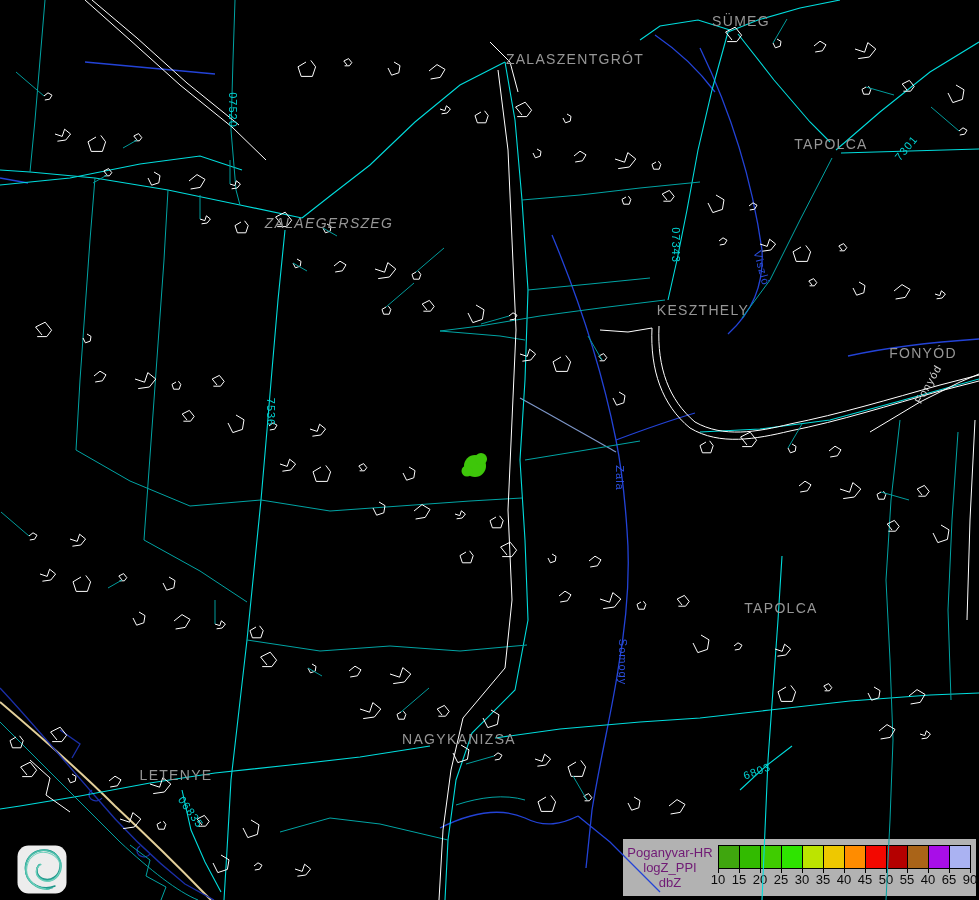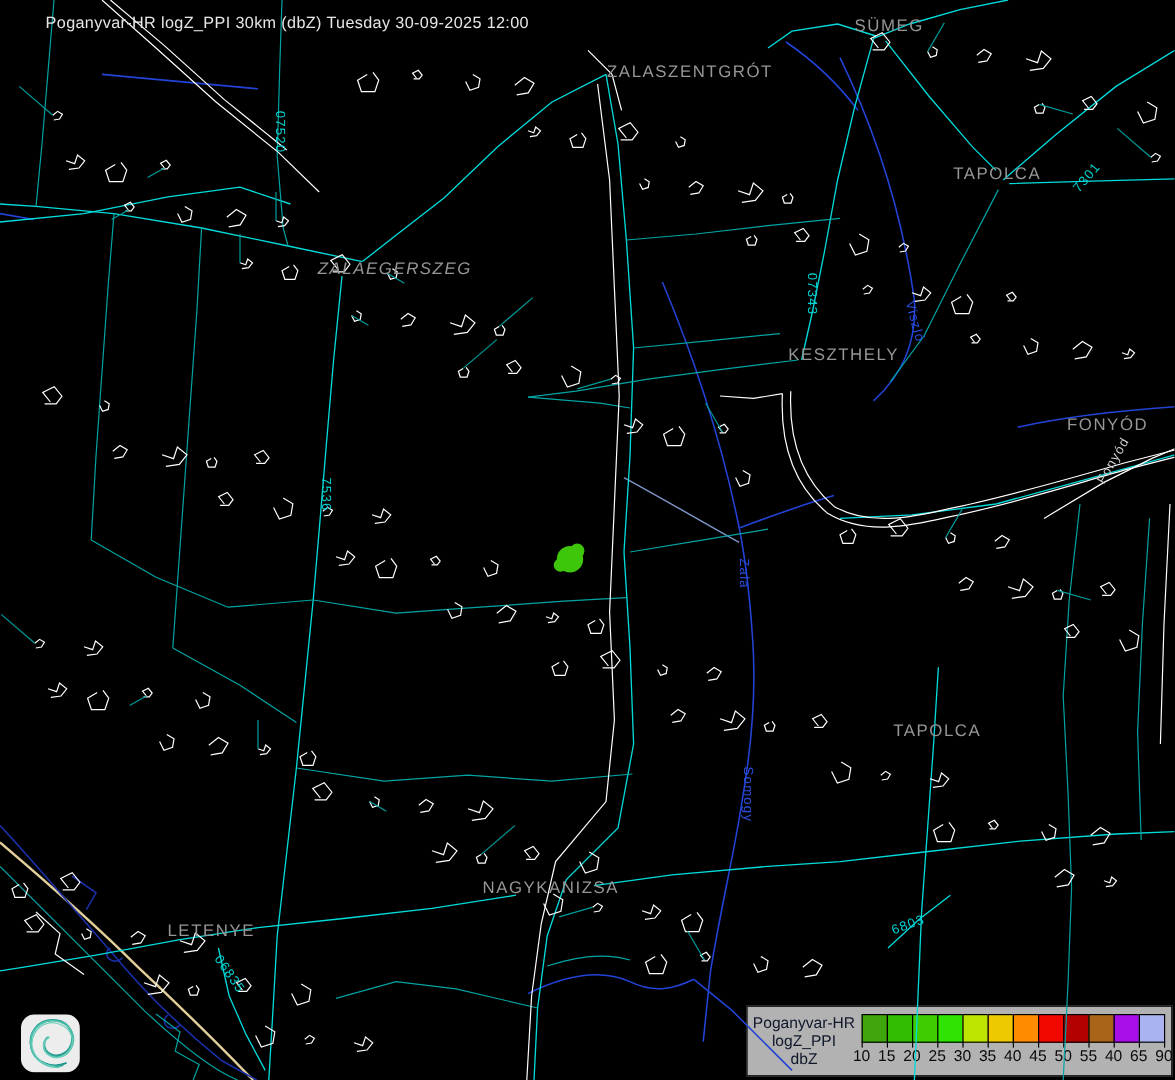--- a/index.html
+++ b/index.html
@@ -19,21 +19,21 @@
   .city-label{position:absolute;transform:translate(-50%,-50%);color:#969696;
       font-size:14px;letter-spacing:1.3px;white-space:nowrap;}
   .road-label{position:absolute;color:#00d2d2;font-size:11px;letter-spacing:1px;white-space:nowrap;}
   .water-label{position:absolute;color:#2b4fe0;font-size:11px;letter-spacing:1px;white-space:nowrap;}
   .rail-label{position:absolute;color:#cfcfcf;font-size:11px;letter-spacing:1px;white-space:nowrap;}
   #title{position:absolute;left:38px;top:11px;z-index:4;color:#e6e6e6;font-size:13.5px;
       letter-spacing:.3px;white-space:nowrap;}
   #legend{position:absolute;left:622px;top:838px;width:355px;height:59px;background:#b2b2b2;
       border:1px solid #000;z-index:1;display:flex;box-sizing:border-box;}
   .legend-text{width:94px;display:flex;flex-direction:column;justify-content:center;
-      align-items:center;color:#0f172a;font-size:13px;line-height:15px;}
+      align-items:center;color:#701a75;font-size:13px;line-height:15px;}
   .legend-scale{position:relative;flex:1;}
   .cells{position:absolute;left:1px;top:6px;display:flex;}
   .cell{width:20px;height:22px;border:1px solid #000;margin-left:-1px;}
   .cell:first-child{margin-left:0;}
   .tick{position:absolute;top:29px;width:1px;height:5px;background:#000;}
   .ticknum{position:absolute;top:33px;transform:translateX(-50%);font-size:13px;color:#0a0a0a;}
   #logo{position:absolute;left:17px;top:845px;width:50px;height:49px;z-index:4;}
 </style>
 </head>
 <body>
@@ -281,38 +281,37 @@
         <circle cx="481" cy="459" r="6.050000000000001" fill="#3ec60a"></circle>
         <circle cx="467" cy="471" r="5.5" fill="#3ec60a"></circle>
       </g>
   </svg>
 
   <div id="labels">
       <div class="city-label" style="left: 741px; top: 21px; transform: translate(-50%, -50%) rotate(0deg);">SÜMEG</div>
       <div class="city-label" style="left: 575px; top: 59px; transform: translate(-50%, -50%) rotate(0deg);">ZALASZENTGRÓT</div>
       <div class="city-label" style="left: 831px; top: 144px; transform: translate(-50%, -50%) rotate(0deg);">TAPOLCA</div>
       <div class="city-label" style="left: 329px; top: 223px; transform: translate(-50%, -50%) rotate(0deg); font-style: italic;">ZALAEGERSZEG</div>
-      <div class="city-label" style="left: 703px; top: 295px; transform: translate(-50%, -50%) rotate(0deg);">KESZTHELY</div>
+      <div class="city-label" style="left: 703px; top: 310px; transform: translate(-50%, -50%) rotate(0deg);">KESZTHELY</div>
       <div class="city-label" style="left: 923px; top: 353px; transform: translate(-50%, -50%) rotate(0deg);">FONYÓD</div>
       <div class="city-label" style="left: 781px; top: 608px; transform: translate(-50%, -50%) rotate(0deg);">TAPOLCA</div>
       <div class="city-label" style="left: 459px; top: 739px; transform: translate(-50%, -50%) rotate(0deg);">NAGYKANIZSA</div>
       <div class="city-label" style="left: 176px; top: 775px; transform: translate(-50%, -50%) rotate(0deg);">LETENYE</div>
       <div class="road-label" style="left: 233px; top: 110px; transform: translate(-50%, -50%) rotate(90deg);">07520</div>
       <div class="road-label" style="left: 676px; top: 245px; transform: translate(-50%, -50%) rotate(90deg);">07343</div>
       <div class="road-label" style="left: 271px; top: 412px; transform: translate(-50%, -50%) rotate(90deg);">7536</div>
       <div class="road-label" style="left: 906px; top: 148px; transform: translate(-50%, -50%) rotate(-50deg);">7301</div>
       <div class="road-label" style="left: 191px; top: 812px; transform: translate(-50%, -50%) rotate(55deg);">06835</div>
       <div class="road-label" style="left: 757px; top: 771px; transform: translate(-50%, -50%) rotate(-20deg);">6803</div>
       <div class="water-label" style="left: 620px; top: 478px; transform: translate(-50%, -50%) rotate(90deg);">Zala</div>
       <div class="water-label" style="left: 623px; top: 662px; transform: translate(-50%, -50%) rotate(90deg);">Somogy</div>
       <div class="water-label" style="left: 762px; top: 268px; transform: translate(-50%, -50%) rotate(75deg);">Viszló</div>
       <div class="rail-label" style="left: 928px; top: 384px; transform: translate(-50%, -50%) rotate(-60deg);">Fonyód</div>
     </div>
 
-  <div id="title">Poganyvar-HR logZ_PPI 30km (dbZ) Tuesday 30-09-2025 12:00</div>
 
   <div id="legend" style="background: rgb(178, 178, 178);">
     <div class="legend-text" id="legend-text">
         <div>Poganyvar-HR</div>
         <div>logZ_PPI</div>
         <div>dbZ</div>
       </div>
     <div class="legend-scale" id="legend-scale">
       <div class="cells" id="legend-cells">
           <div class="cell" style="background: rgb(63, 166, 14);"></div>

